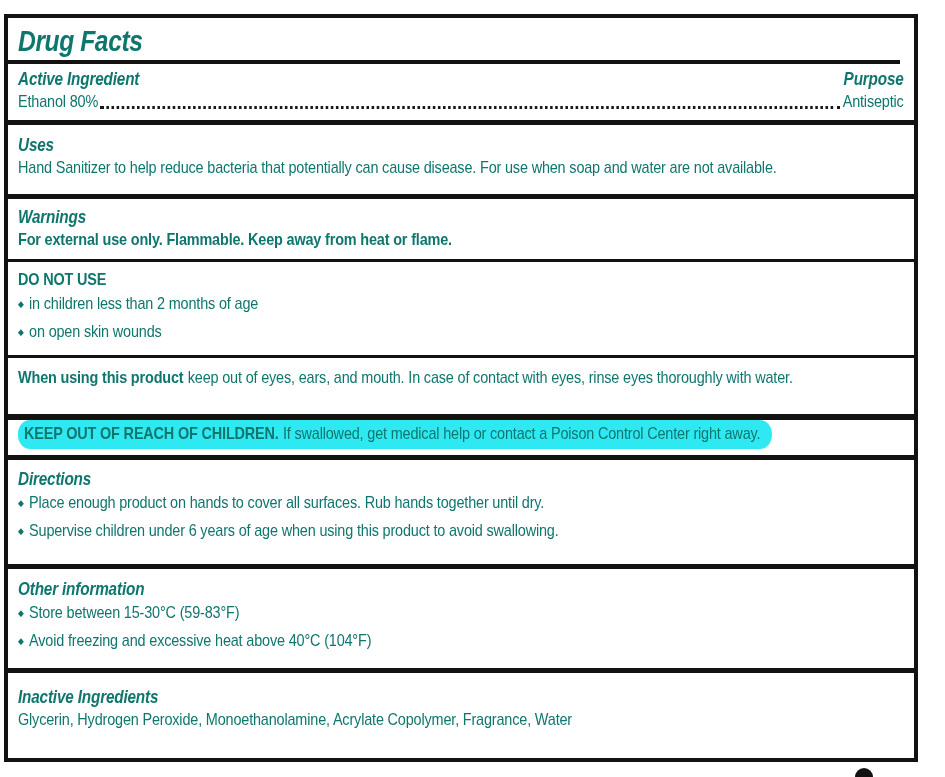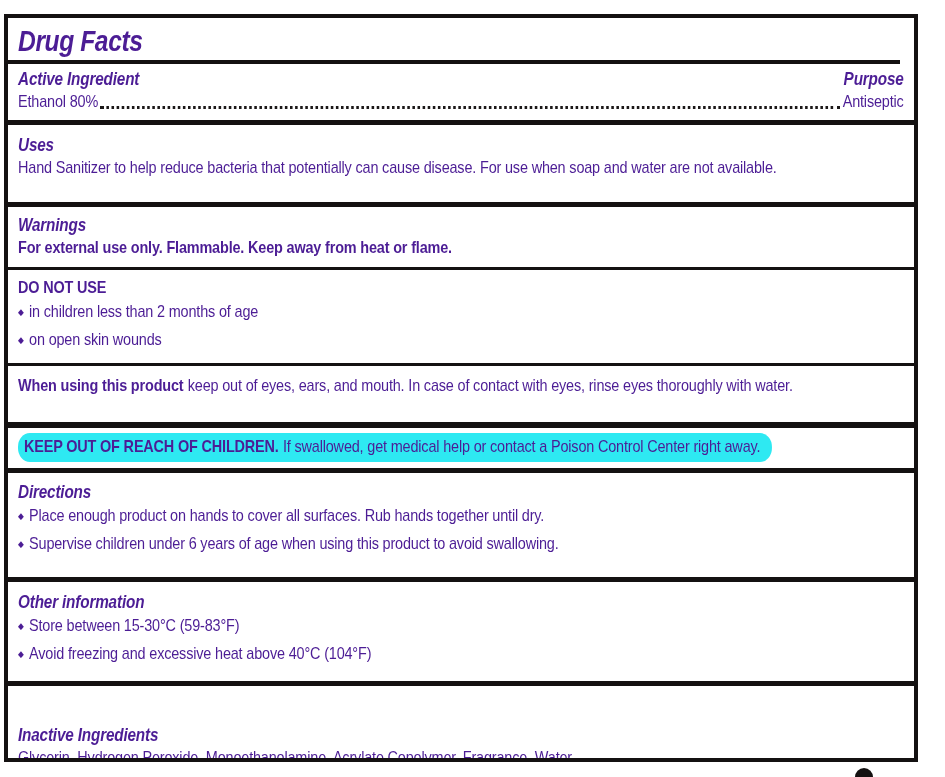--- a/index.html
+++ b/index.html
@@ -1,47 +1,47 @@
 <!DOCTYPE html>
 <html><head>
 <meta charset="utf-8">
 <style>
   html,body{margin:0;padding:0;background:#ffffff;}
   .page{position:relative;width:945px;height:777px;background:#ffffff;overflow:hidden;
-        font-family:"Liberation Sans",sans-serif;color:#4c1d95;}
+        font-family:"Liberation Sans",sans-serif;color:#0f766e;}
   .box{position:absolute;left:4px;top:14px;width:914px;height:748px;box-sizing:border-box;
        border:4px solid #141111;display:flex;flex-direction:column;overflow:hidden;background:#fff;}
   .sec{padding:0 10px;}
   .cond{transform:scaleX(0.85);transform-origin:0 0;width:117.6%;}
   .rule{height:3px;background:#141111;flex:none;}
   .rule.thick{height:5px;}
   .title-rule{height:4px;background:#141111;margin-right:14px;flex:none;}
   .title{font-size:29px;font-weight:bold;font-style:italic;line-height:34px;letter-spacing:-0.5px;}
   .title-sec{padding-top:6px;padding-bottom:2px;}
   .h{font-size:18px;font-weight:bold;font-style:italic;line-height:22px;letter-spacing:-0.2px;white-space:nowrap;}
   .body{font-size:17px;line-height:24px;letter-spacing:-0.2px;white-space:nowrap;}
   .bold{font-weight:bold;}
   .lead{font-weight:bold;margin-right:5px;}
   .row{display:flex;align-items:flex-end;}
   .between{justify-content:space-between;align-items:baseline;}
   .leader{flex:1;border-bottom:3px dotted #1b1818;margin:0 3px 5px 3px;}
   .caps{font-style:normal;font-size:17px;letter-spacing:-0.2px;}
   .bullet-row{display:flex;align-items:baseline;line-height:25px;font-size:17px;letter-spacing:-0.2px;white-space:nowrap;}
   .bullet{font-size:9px;width:13px;flex:none;position:relative;top:-2px;}
   .ai-sec{padding-top:4px;padding-bottom:6px;border-radius:10px;}
-  .uses-sec{padding-top:9px;padding-bottom:22px;}
+  .uses-sec{padding-top:9px;padding-bottom:14px;}
   .warnhead-sec{padding-top:7px;padding-bottom:7px;}
   .dnu-sec{padding-top:7px;padding-bottom:8px;}
   .para-sec{padding-top:8px;padding-bottom:24px;}
-  .keepout-sec{padding-top:5px;padding-bottom:6px;}
+  .keepout-sec{padding-bottom:6px;}
   .pill{display:inline-block;border-radius:14px;padding:2px 14px 3px 7px;line-height:24px;
         font-size:17px;letter-spacing:-0.2px;white-space:nowrap;}
   .dir-sec{padding-top:8px;padding-bottom:18px;}
   .other-sec{padding-top:9px;padding-bottom:12px;}
-  .inactive-sec{padding-top:13px;flex:1;margin-top:25px;}
+  .inactive-sec{padding-top:13px;flex:1;}
   .dome{position:absolute;left:855px;top:768px;width:18px;height:9px;background:#141111;
         border-radius:50% 50% 0 0 / 100% 100% 0 0;}
 </style>
 </head>
 <body>
 
 <div class="page">
   <div class="box">
 
     <div class="sec title-sec">

